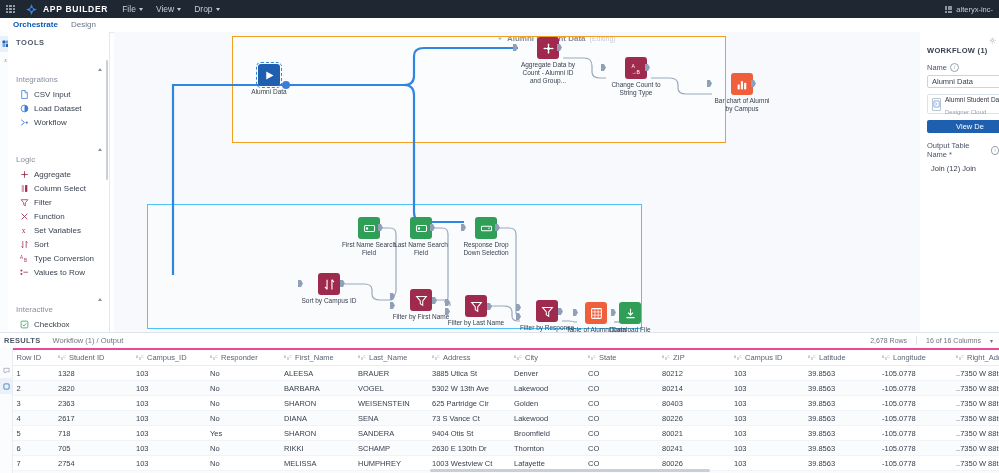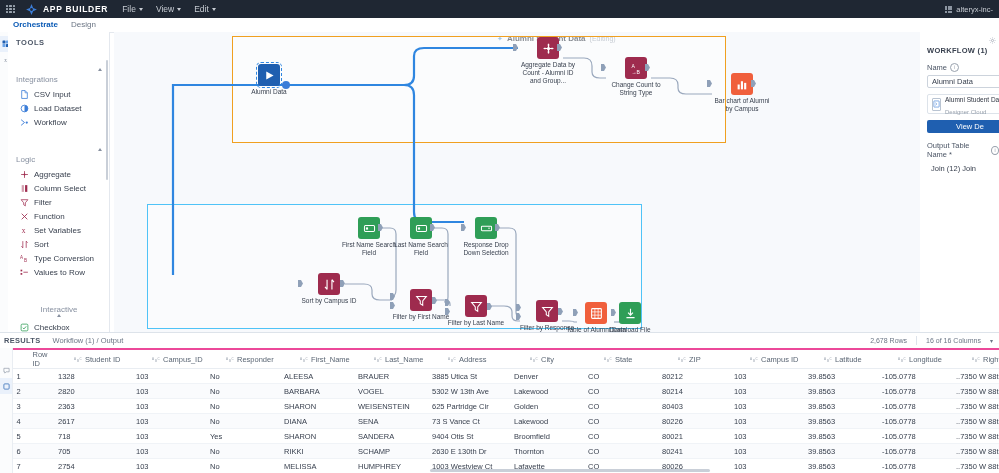--- a/index.html
+++ b/index.html
@@ -101,21 +101,21 @@
   .rhead{height:15px;display:flex;align-items:center;border-bottom:2px solid #ec4899;background:#fff;}
   .rhead .rh{font-size:7.5px;font-weight:bold;color:#4c5666;margin-left:4px;letter-spacing:.3px;}
   .crumb{font-size:7.5px;color:#6b7584;margin-left:12px;}
   .rmeta{margin-left:auto;display:flex;align-items:center;gap:0;margin-right:6px;}
   .rmeta .m{font-size:7px;color:#6b7584;padding:0 9px;}
   .rmeta .sep{width:1px;height:9px;background:#dde3ea;}
 
   table.grid{border-collapse:collapse;table-layout:fixed;width:999px;}
   table.grid th{height:15px;font-size:7.5px;font-weight:normal;color:#5b6674;text-align:left;
                 border-bottom:1px solid #e9edf2;background:#fff;padding:0;}
-  table.grid th .thin{display:flex;align-items:center;gap:3px;padding-left:20px;}
+  table.grid th .thin{display:flex;align-items:center;gap:3px;padding-left:4px;}
   table.grid td{height:14px;font-size:7.5px;color:#39414f;border-bottom:1px solid #f0f3f7;
                 padding:0 0 0 4px;white-space:nowrap;overflow:hidden;}
   tr.alt td{background:#fafbfd;}
   .abicon{width:8px;height:7px;flex:0 0 8px;}
   .gutter{width:12px;background:#fbfcfd;border-right:1px solid #e9edf2;}
   .expander{font-size:7px;color:#8790a0;text-align:center;}
   .hscroll{position:absolute;left:430px;bottom:2px;width:280px;height:3px;background:#c9cfd8;border-radius:2px;}
 </style>
 </head>
 <body>
@@ -144,21 +144,21 @@
     <div class="menu">
       <div class="mi">
         <span>File</span>
         <span class="caret"></span>
       </div>
       <div class="mi">
         <span>View</span>
         <span class="caret"></span>
       </div>
       <div class="mi">
-        <span>Edit</span>
+        <span>Drop</span>
         <span class="caret"></span>
       </div>
     </div>
     <div class="topright">
       <div class="wf2">
         <i></i>
           <i></i>
           <i></i>
           <i></i>
           <i></i>
@@ -294,21 +294,21 @@
       <span class="ti">
         <svg width="9" height="9" viewBox="0 0 16 16">
             <rect x="1" y="3" width="3" height="3" fill="#9e2b4e"></rect>
             <rect x="1" y="9" width="3" height="3" fill="#9e2b4e"></rect>
             <path d="M6 7.5h8" stroke="#9e2b4e" stroke-width="1.4"></path>
           </svg>
       </span>
       <span class="lbl">Values to Row</span>
     </div>
 
-    <div class="grp" style="margin-top:2px;flex-direction:column;">
+    <div class="grp" style="margin-top:2px;">
       <span>Interactive</span>
       <i class="chev"></i>
     </div>
     <div class="titem">
       <span class="ti">
         <svg width="9" height="9" viewBox="0 0 16 16">
             <rect x="2" y="2" width="12" height="12" rx="2" fill="none" stroke="#2f9e57" stroke-width="1.4"></rect>
             <path d="M5 8.5l2 2 4-4.5" stroke="#2f9e57" stroke-width="1.5" fill="none"></path>
           </svg>
       </span>

